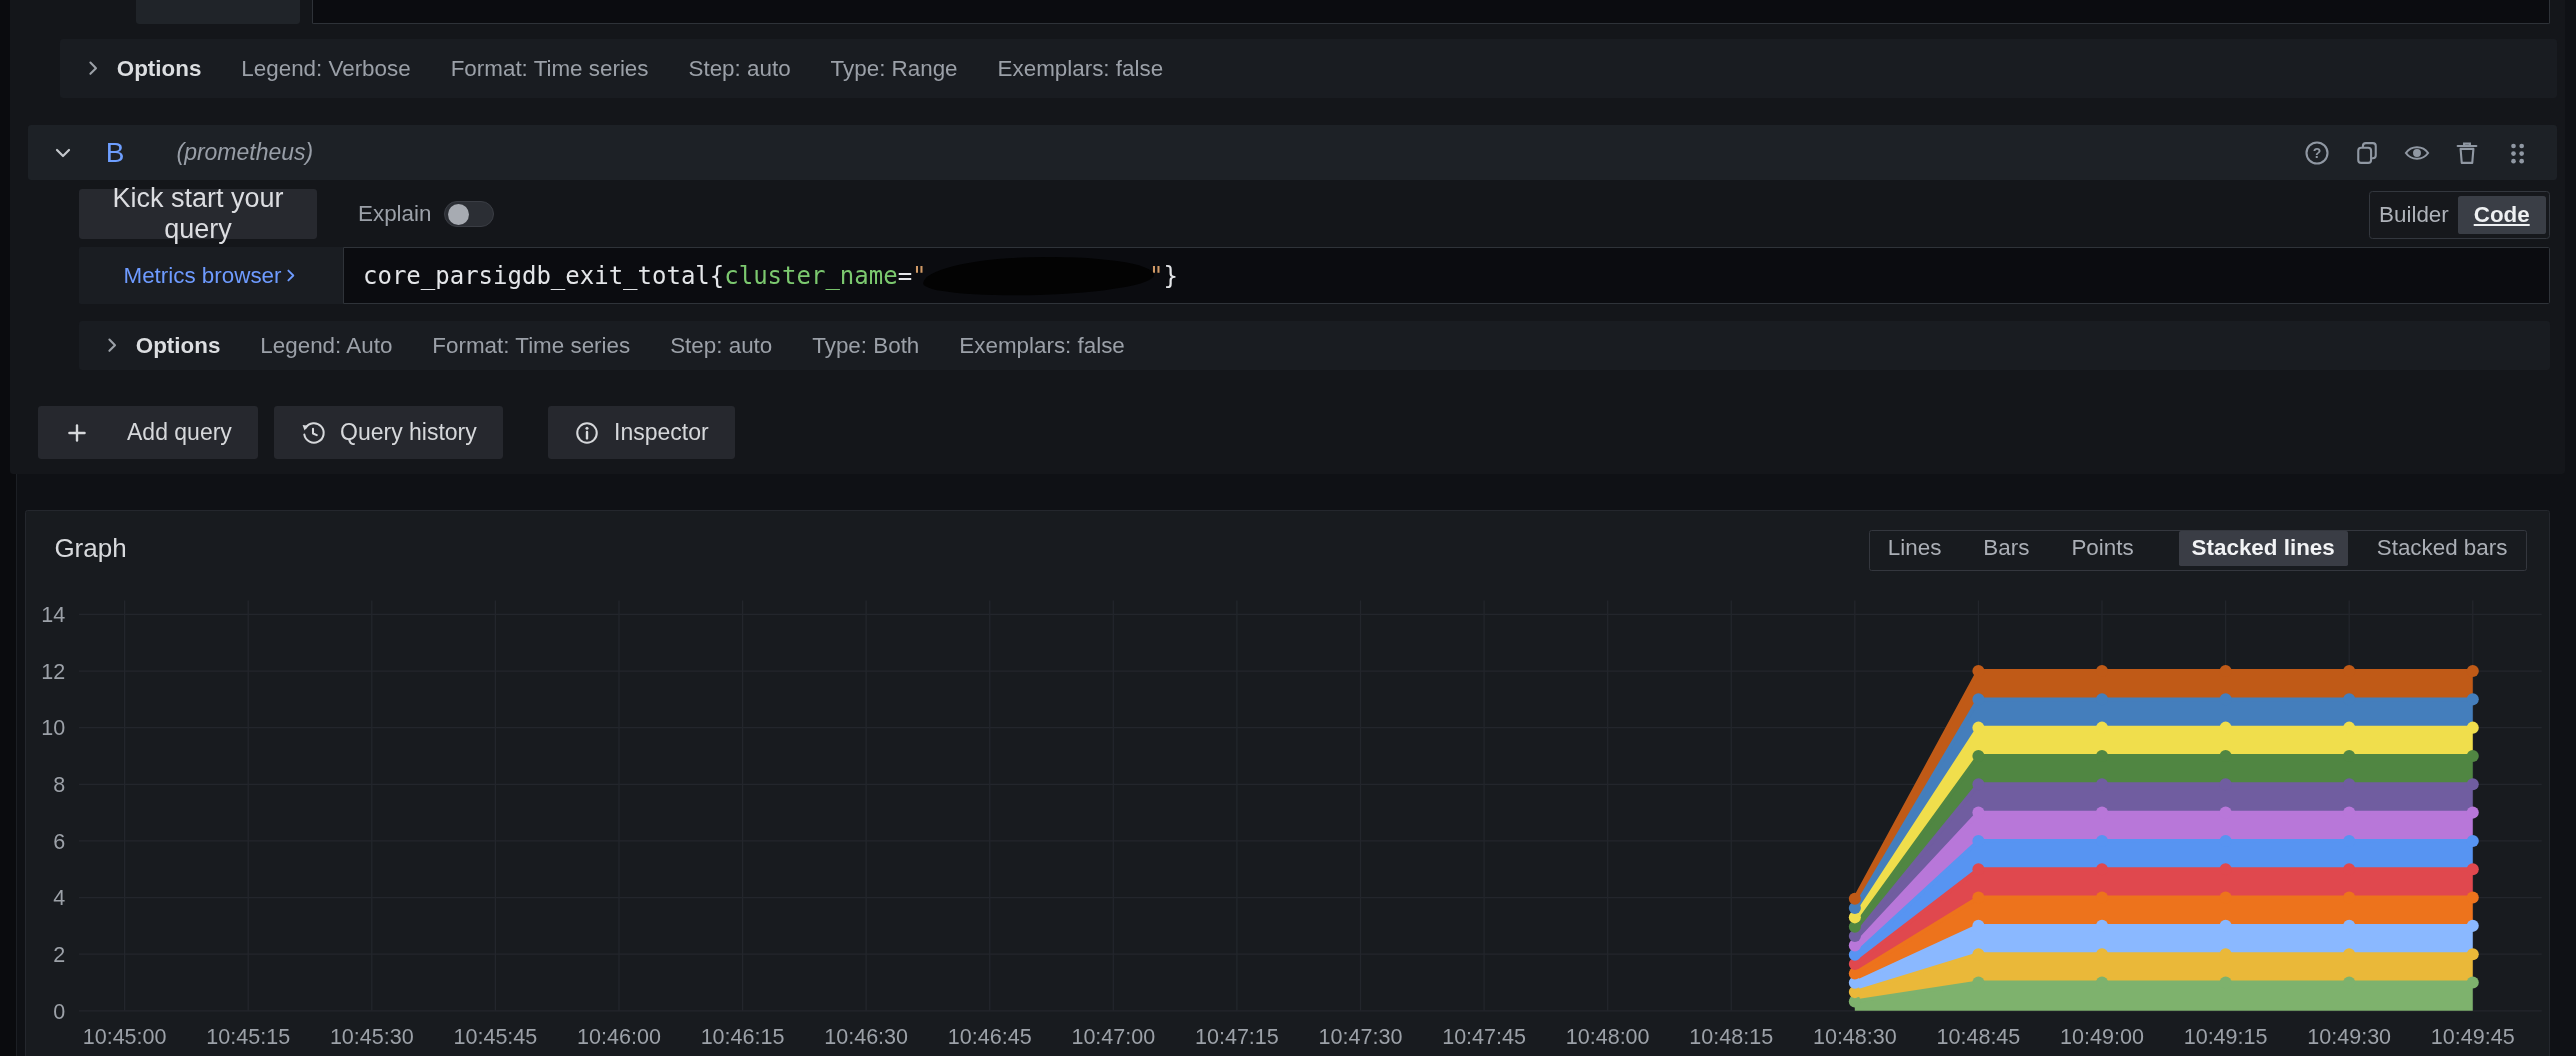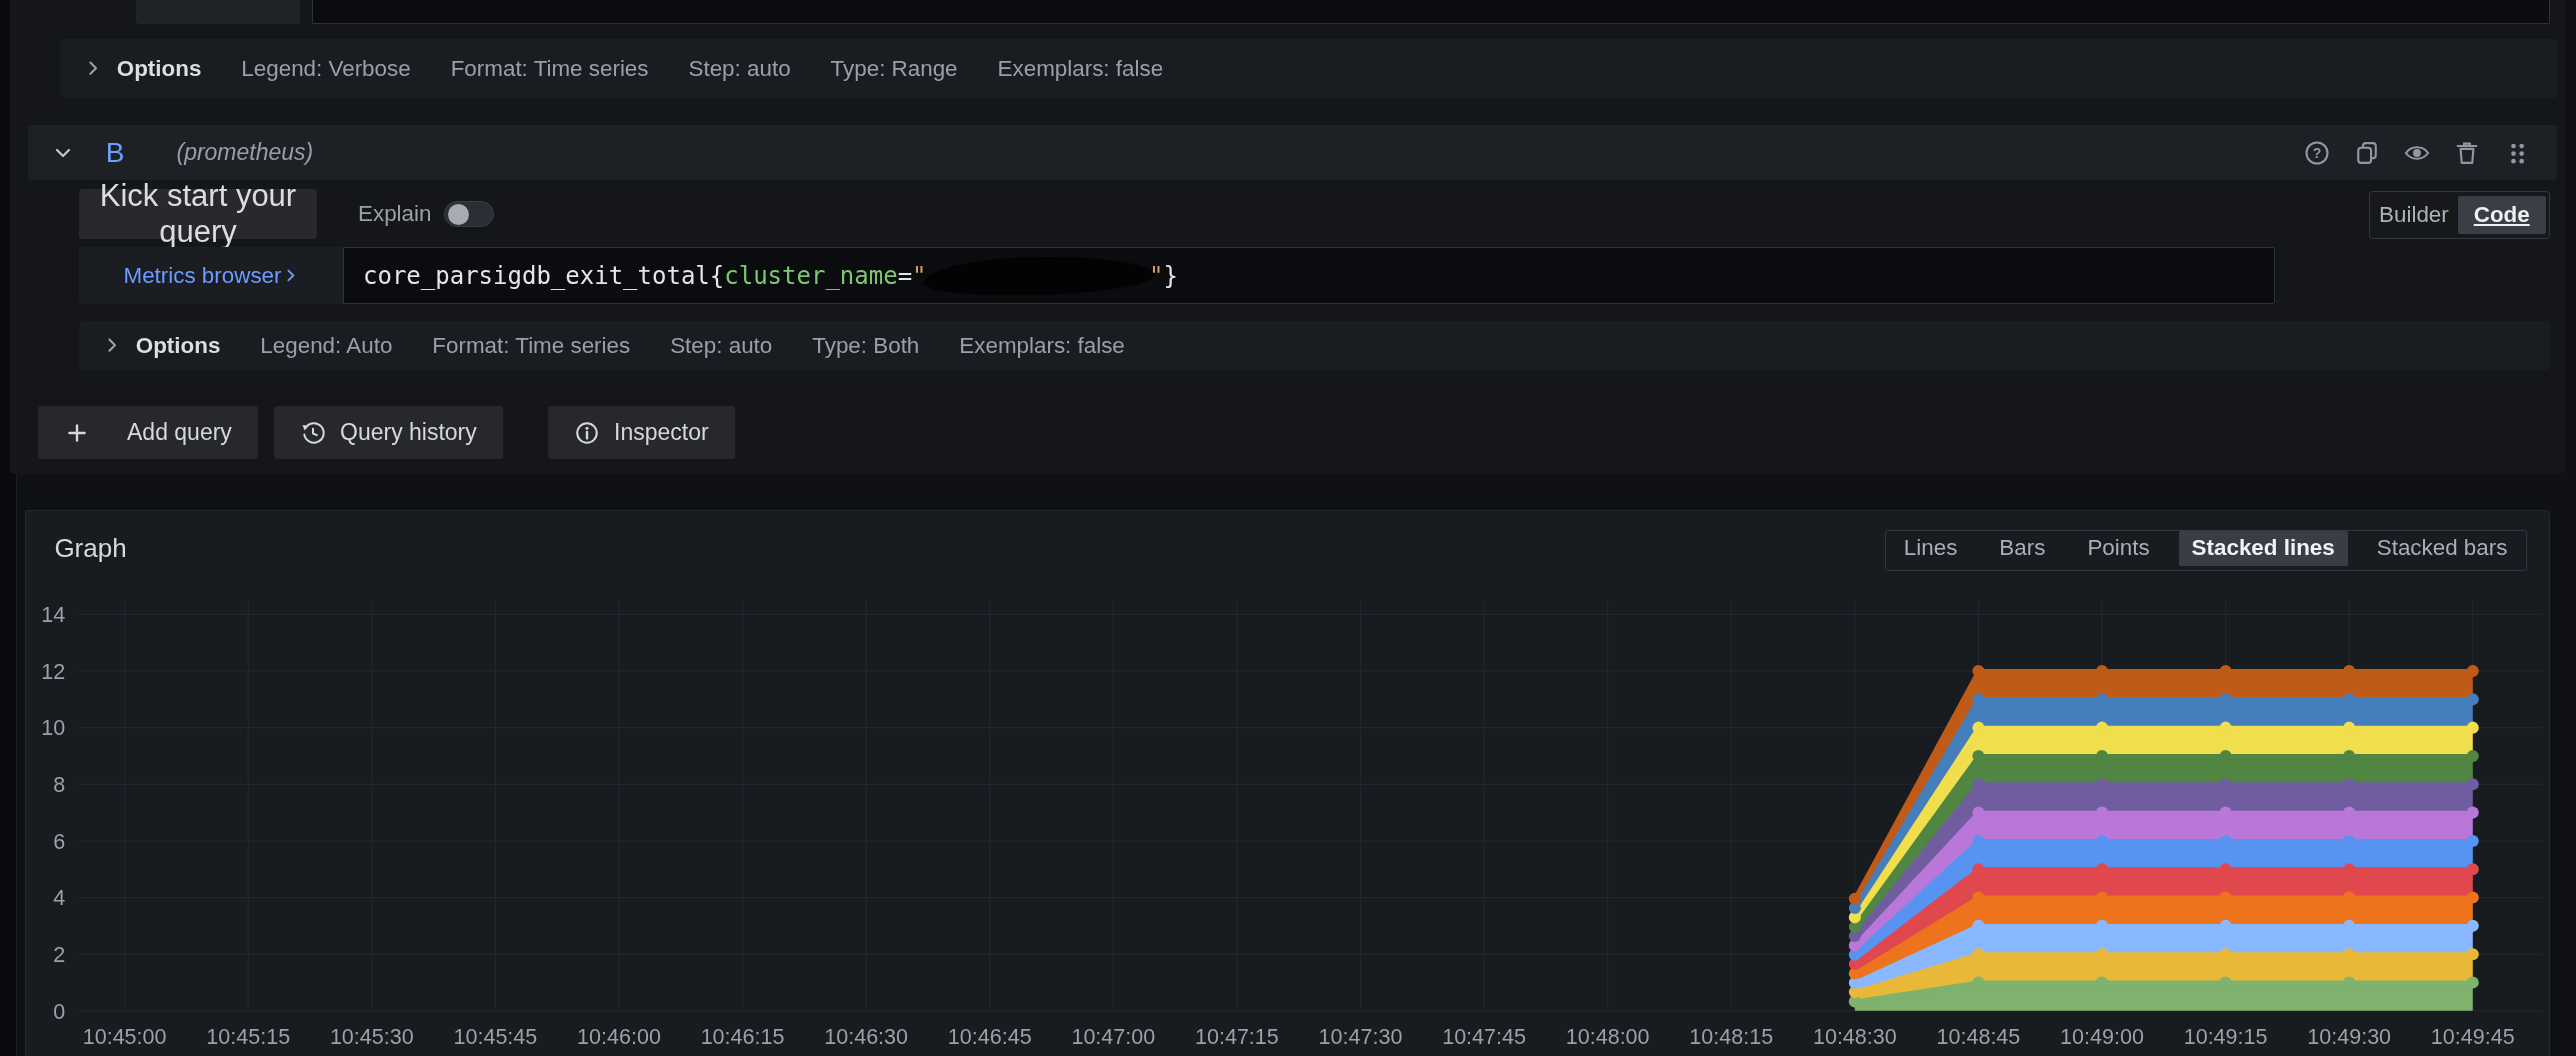--- a/index.html
+++ b/index.html
@@ -24,45 +24,45 @@
   .options-stats { display:flex; gap:40px; font-size:22.4px; color:#9ba0a8; }
 
   
   .qb-header { left:28.4px; top:125px; width:2529px; height:55px; background:#1d2126; border-radius:3.4px; display:flex; align-items:center; }
   .qb-chev { width:24px; height:24px; margin-left:22.4px; }
   .qb-refid { color:#6e9fff; font-size:28px; font-weight:500; margin-left:31px; }
   .qb-ds { color:#989ea7; font-size:23px; font-style:italic; margin-left:52px; }
   .qb-icons { margin-left:auto; margin-right:26px; display:flex; gap:21px; align-items:center; }
   .qb-icons .hicon { width:29px; height:29px; display:flex; align-items:center; justify-content:center; cursor:pointer; }
 
-  .kick-btn { left:79px; top:189px; width:238px; height:50px; background:#27292f; border-radius:3.4px; border:none; color:#dcdde1; font-size:31px; font-family:inherit; display:flex; align-items:center; justify-content:center; cursor:pointer; }
+  .kick-btn { left:79px; top:189px; width:238px; height:50px; background:#27292f; border-radius:3.4px; border:none; color:#dcdde1; font-size:27px; font-family:inherit; display:flex; align-items:center; justify-content:center; cursor:pointer; }
   .explain-label { left:358px; top:189px; height:50px; display:flex; align-items:center; font-size:22.4px; color:#9ba0a8; }
   .toggle { left:444px; top:201px; width:50px; height:26px; background:#2b2e34; border:0.9px solid #3a3d44; border-radius:14px; cursor:pointer; }
   .toggle .knob { position:absolute; left:2.6px; top:1.7px; width:21px; height:21px; border-radius:50%; background:#a7abb2; }
 
   .mode-switch { left:2369px; top:191px; width:181px; height:48px; background:#16181c; border:0.9px solid #33373e; border-radius:3.4px; display:flex; align-items:center; }
   .mode-switch .opt { flex:1; text-align:center; font-size:22.4px; color:#aeb2b9; cursor:pointer; padding:6px 0; }
   .mode-switch .opt.active { background:#3a3e46; border-radius:2.6px; color:#eef0f2; font-weight:700; margin:3.4px 3.4px 3.4px 0;text-decoration:underline; }
 
   .metrics-cell { left:79px; top:247px; width:264px; height:57px; background:#1a1d22; border-radius:1.7px 0 0 1.7px; display:flex; align-items:center; justify-content:center; color:#6e9bff; font-size:22.4px; cursor:pointer; }
-  .query-input { left:343px; top:247px; width:1932px; height:57px; background:#0b0c10; border:0.9px solid #2f3339; border-radius:0 1.7px 1.7px 0; display:flex; align-items:center; padding-left:19px; font-family:"DejaVu Sans Mono", monospace; font-size:24px; color:#e4e6e9; white-space:pre; }
+  .query-input { left:343px; top:247px; width:2207px; height:57px; background:#0b0c10; border:0.9px solid #2f3339; border-radius:0 1.7px 1.7px 0; display:flex; align-items:center; padding-left:19px; font-family:"DejaVu Sans Mono", monospace; font-size:24px; color:#e4e6e9; white-space:pre; }
   .tok-label { color:#7cc96f; }
   .tok-quote { color:#d19a66; }
   .redact-blob { display:inline-block; width:231px; height:38px; background:#030303; border-radius:46% 54% 50% 50% / 62% 55% 45% 38%; vertical-align:middle; margin:0 -5.2px 0 -3.4px; transform:rotate(-1.5deg); }
 
   .qb-options { left:79px; top:321px; width:2471px; height:49px; }
 
   .toolbar-btn { position:absolute; top:406px; height:53px; background:#26282e; border:none; border-radius:3.4px; color:#d6d8db; font-size:23px; font-family:inherit; display:flex; align-items:center; gap:14px; padding:0 26px; cursor:pointer; }
 
   
   .graph-panel { left:25px; top:510px; width:2525px; height:569px; background:#181b1f; border:0.9px solid #24272d; border-radius:2.6px; }
   .panel-title { position:absolute; left:28.4px; top:22.4px; font-size:26px; font-weight:500; color:#d8dadd; }
   .viz-tabs { position:absolute; right:22.4px; top:19px; height:41px; border:0.9px solid #34373e; border-radius:2.6px; display:flex; align-items:flex-start; padding:0 5.2px; gap:16px; }
   .viz-tabs .tab { font-size:22.4px; color:#abafb6; padding:4.3px 13px; cursor:pointer; white-space:nowrap; }
-  .viz-tabs .tab.active { background:#3a3d45; border-radius:1.7px; color:#f2f3f5; font-weight:700; }
+  .viz-tabs .tab.active { background:#3a3d45; border-radius:1.7px; color:#f2f3f5; font-weight:700;margin-left:16px; }
   #chart-svg { position:absolute; left:0; top:0; }
 </style>
 </head>
 <body>
 
 <div id="app">
   <div class="abs left-sliver"></div>
   <div class="abs query-card"></div>
 
   <div class="abs qa-btn-remnant"></div>

